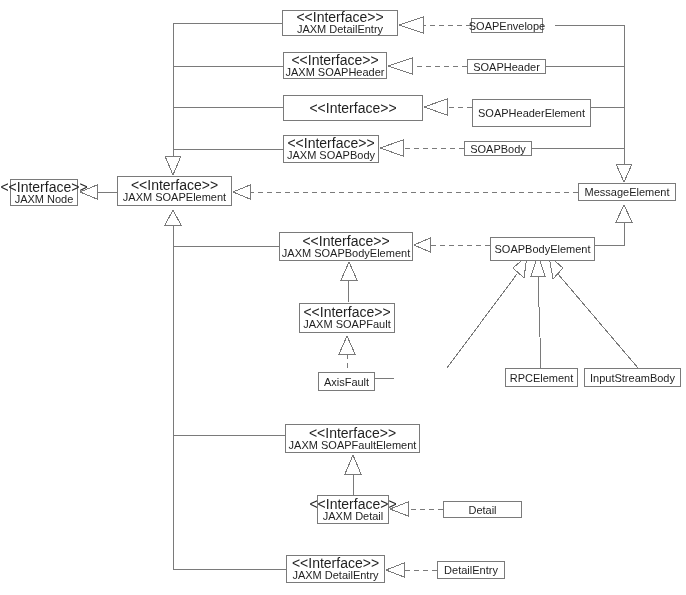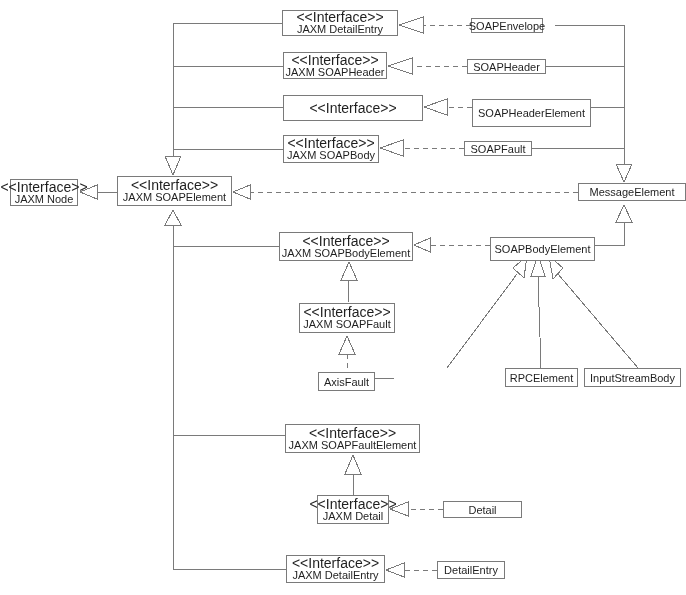--- a/index.html
+++ b/index.html
@@ -159,32 +159,32 @@
   <div class="uml-box" style="left:471px;top:18px;width:72px;height:15px">
     <span>SOAPEnvelope</span>
   </div>
   <div class="uml-box" style="left:467px;top:59px;width:79px;height:15px">
     <span>SOAPHeader</span>
   </div>
   <div class="uml-box" style="left:472px;top:99px;width:119px;height:28px">
     <span>SOAPHeaderElement</span>
   </div>
   <div class="uml-box" style="left:464px;top:141px;width:68px;height:15px">
-    <span>SOAPFault</span>
+    <span>SOAPBody</span>
   </div>
 
   <div class="uml-box" style="left:10px;top:179px;width:68px;height:27px">
     <span class="stereo">&lt;&lt;Interface&gt;&gt;</span>
     <span>JAXM Node</span>
   </div>
   <div class="uml-box" style="left:117px;top:176px;width:115px;height:30px">
     <span class="stereo">&lt;&lt;Interface&gt;&gt;</span>
     <span>JAXM SOAPElement</span>
   </div>
-  <div class="uml-box" style="left:578px;top:183px;width:108px;height:18px">
+  <div class="uml-box" style="left:578px;top:183px;width:98px;height:18px">
     <span>MessageElement</span>
   </div>
 
   <div class="uml-box" style="left:279px;top:232px;width:134px;height:29px">
     <span class="stereo">&lt;&lt;Interface&gt;&gt;</span>
     <span>JAXM SOAPBodyElement</span>
   </div>
   <div class="uml-box" style="left:490px;top:237px;width:105px;height:24px">
     <span>SOAPBodyElement</span>
   </div>

